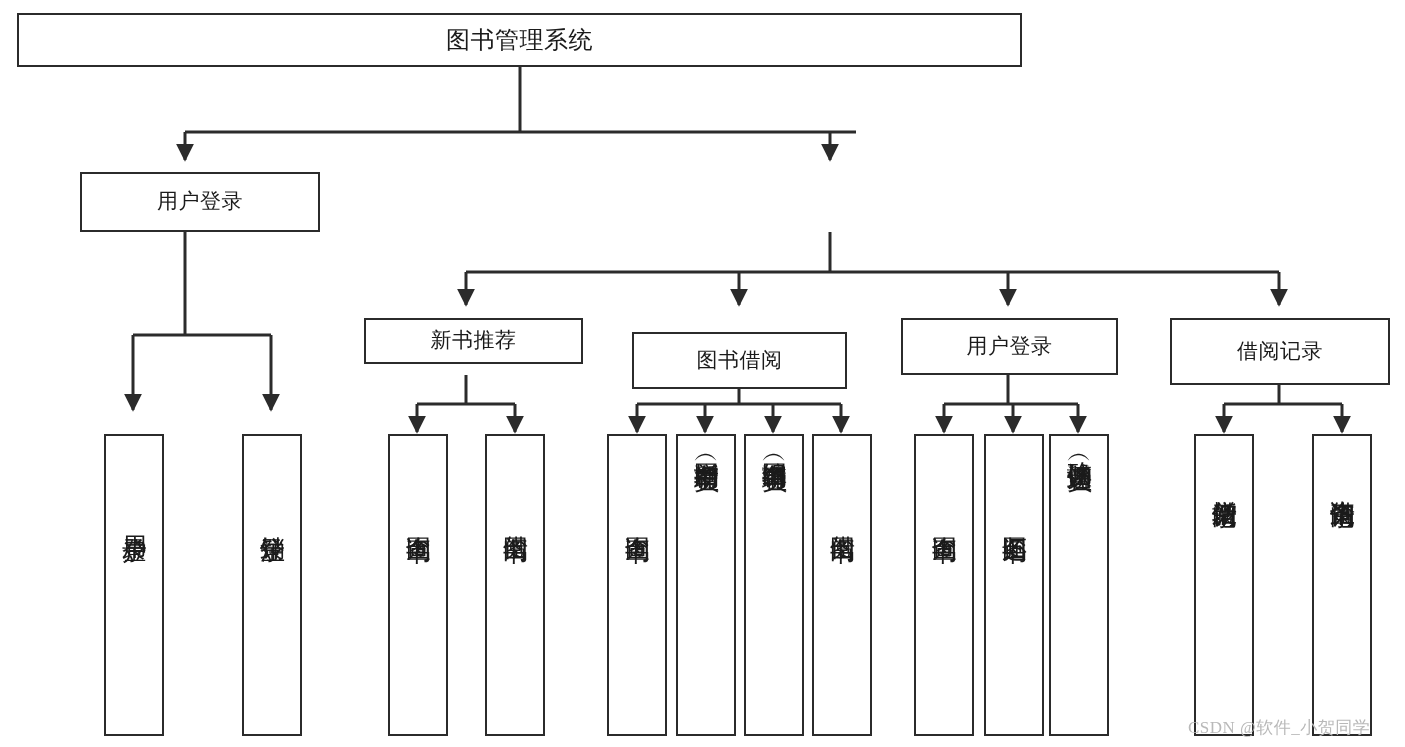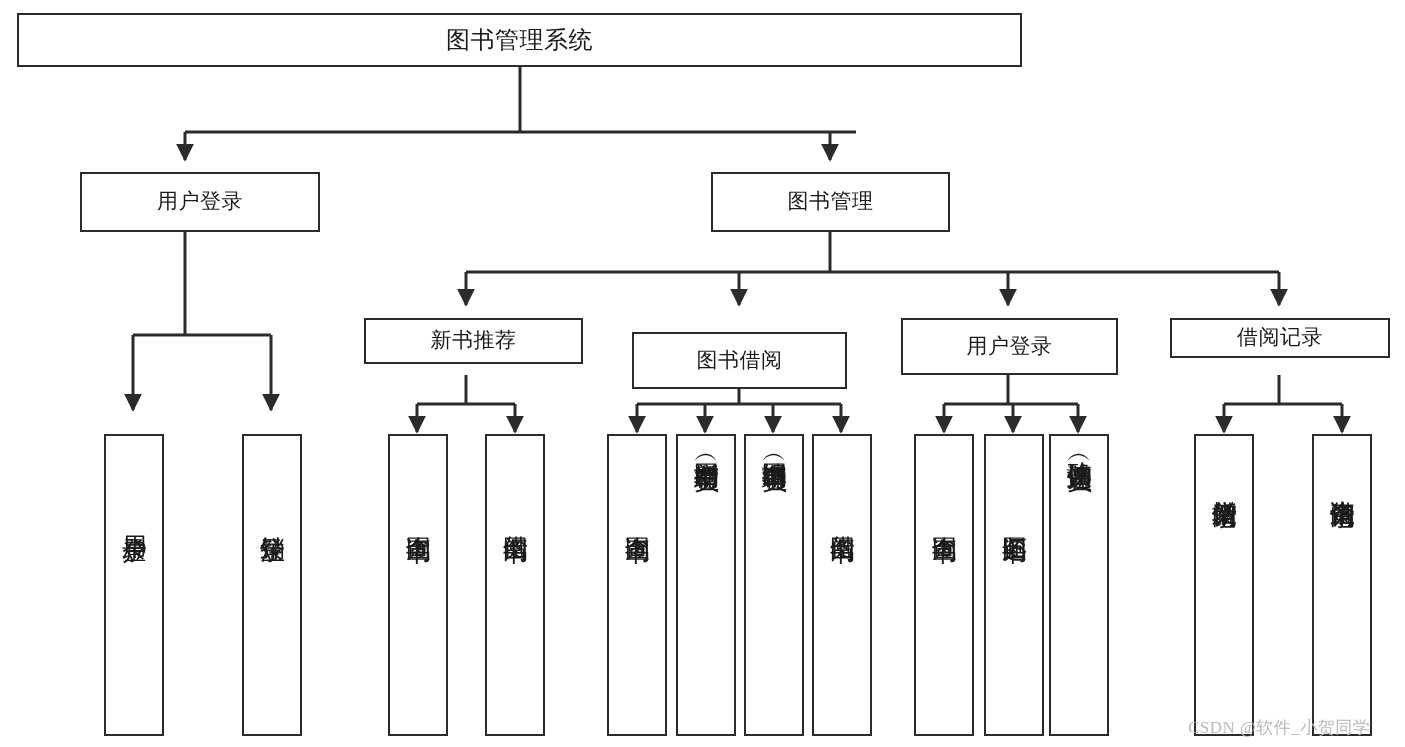--- a/index.html
+++ b/index.html
@@ -122,34 +122,31 @@
     </g>
   </svg>
 
   <div class="node node-h node-root" style="left:17px;top:13px;width:1005px;height:54px;">
     <span>图书管理系统</span>
   </div>
 
   <div class="node node-h" style="left:80px;top:172px;width:240px;height:60px;">
     <span>用户登录</span>
   </div>
-  <div class="node node-h" style="left:711px;top:172px;width:239px;height:60px;">
-    <span>图书管理</span>
-  </div>
 
   <div class="node node-h" style="left:340px;top:318px;width:219px;height:46px;margin-left:24px;">
     <span>新书推荐</span>
   </div>
   <div class="node node-h" style="left:632px;top:318px;width:215px;height:57px;margin-top:14px;">
     <span>图书借阅</span>
   </div>
   <div class="node node-h" style="left:901px;top:318px;width:217px;height:57px;">
     <span>用户登录</span>
   </div>
-  <div class="node node-h" style="left:1170px;top:318px;width:220px;height:40px;">
+  <div class="node node-h" style="left:1170px;top:318px;width:220px;height:67px;">
     <span>借阅记录</span>
   </div>
 
   <div class="node node-leaf" style="left:104px;top:434px;width:60px;height:302px;padding-top:80px;">
     <span class="vtext">用户登录</span>
   </div>
   <div class="node node-leaf" style="left:242px;top:434px;width:60px;height:302px;padding-top:80px;">
     <span class="vtext">注销登录</span>
   </div>
 

